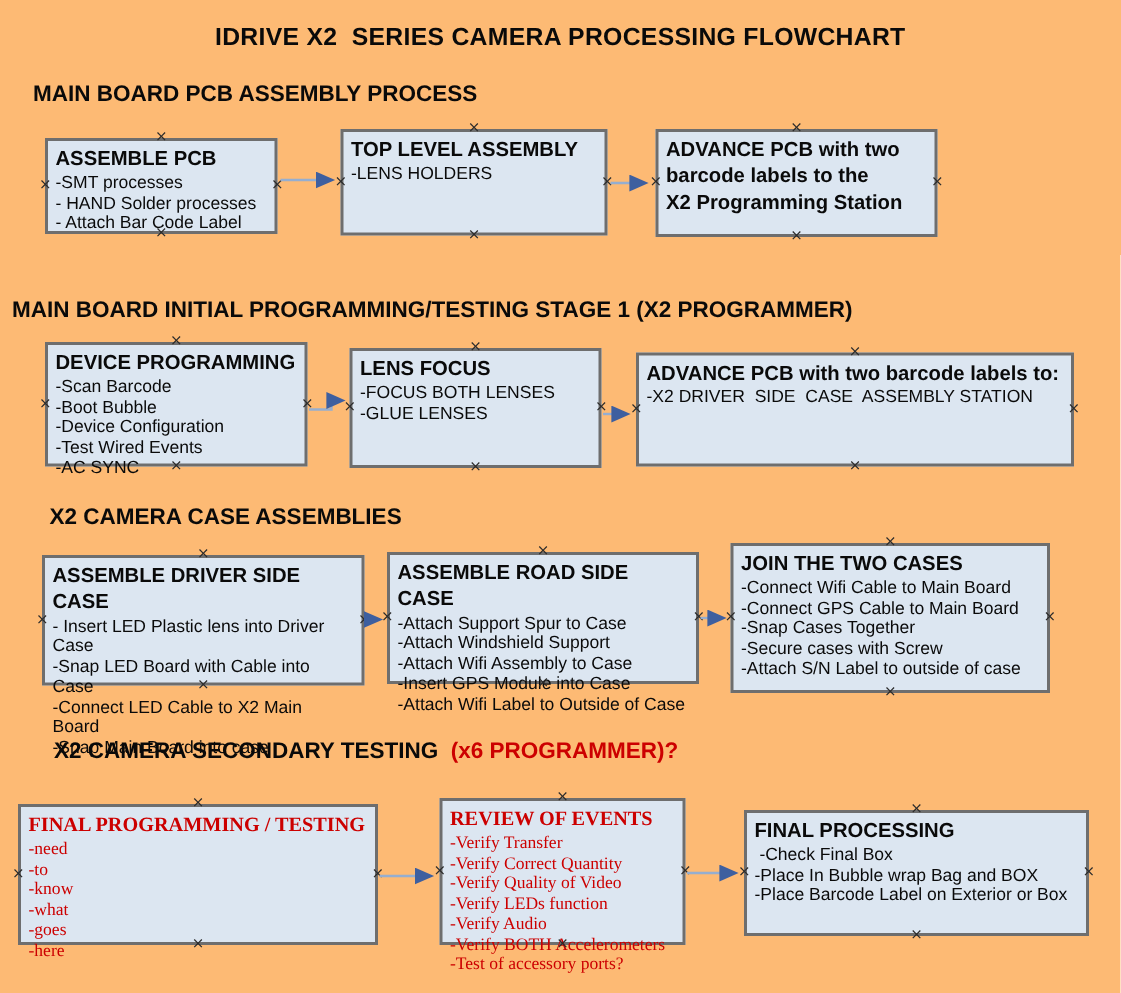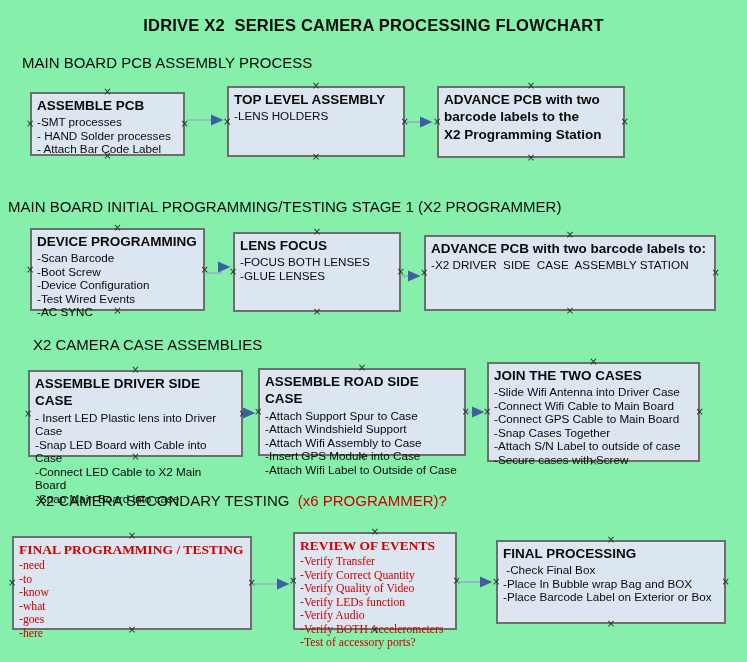--- a/index.html
+++ b/index.html
@@ -6,27 +6,27 @@
     --box-fill:#dce6f1;
     --box-border:#6e6e6e;
     --arrow-line:#95aed0;
     --arrow-head:#3e5f9f;
     --red:#cc0000;
     --ink:#0a0a0a;
   }
   *{box-sizing:border-box;margin:0;padding:0;}
   html,body{background:#fff;}
   body{font-family:"Liberation Sans", sans-serif;color:var(--ink);}
-  .canvas{position:relative;width:747px;height:662px;background:#86efac;overflow:hidden;padding-left:48px;}
+  .canvas{position:relative;width:747px;height:662px;background:#fdba74;overflow:hidden;padding-left:48px;}
 
   .page-title{
     position:absolute;top:16px;left:0;width:747px;text-align:center;
     font-size:16.5px;font-weight:bold;white-space:pre;letter-spacing:.2px;
   }
-  .sec-heading{position:absolute;font-size:15px;font-weight:normal;white-space:pre;}
+  .sec-heading{position:absolute;font-size:15px;font-weight:bold;white-space:pre;}
   .h1{left:22px;top:54px;}
   .h2{left:8px;top:198px;}
   .h3{left:33px;top:336px;text-align:right;}
   .h4{left:36px;top:492px;}
   .sec-heading .red-part{color:var(--red);margin-top:10px;}
 
   .fbox{
     position:absolute;background:var(--box-fill);
     border:2px solid var(--box-border);
     padding:3px 6px 2px 5px;
@@ -105,21 +105,21 @@
   <span class="handle h-t">×</span>
       <span class="handle h-b">×</span>
       <span class="handle h-l">×</span>
       <span class="handle h-r">×</span>
     </div>
 
   <div class="fbox b-b1">
     <div class="fbox-title">DEVICE PROGRAMMING</div>
     <div class="fbox-lines">
         <div class="box-line">-Scan Barcode</div>
-        <div class="box-line">-Boot Screw</div>
+        <div class="box-line">-Boot Bubble</div>
         <div class="box-line">-Device Configuration</div>
         <div class="box-line">-Test Wired Events</div>
         <div class="box-line">-AC SYNC</div>
       </div>
   <span class="handle h-t">×</span>
       <span class="handle h-b">×</span>
       <span class="handle h-l">×</span>
       <span class="handle h-r">×</span>
     </div>
   <div class="fbox b-b2">
@@ -167,26 +167,25 @@
         <div class="box-line">-Attach Wifi Label to Outside of Case</div>
       </div>
   <span class="handle h-t">×</span>
       <span class="handle h-b">×</span>
       <span class="handle h-l">×</span>
       <span class="handle h-r">×</span>
     </div>
   <div class="fbox b-c3">
     <div class="fbox-title">JOIN THE TWO CASES</div>
     <div class="fbox-lines">
-        <div class="box-line">-Slide Wifi Antenna into Driver Case</div>
         <div class="box-line">-Connect Wifi Cable to Main Board</div>
         <div class="box-line">-Connect GPS Cable to Main Board</div>
         <div class="box-line">-Snap Cases Together</div>
+        <div class="box-line">-Secure cases with Screw</div>
         <div class="box-line">-Attach S/N Label to outside of case</div>
-        <div class="box-line">-Secure cases with Screw</div>
       </div>
   <span class="handle h-t">×</span>
       <span class="handle h-b">×</span>
       <span class="handle h-l">×</span>
       <span class="handle h-r">×</span>
     </div>
 
   <div class="fbox red b-d1">
     <div class="fbox-title">FINAL PROGRAMMING / TESTING</div>
     <div class="fbox-lines">

